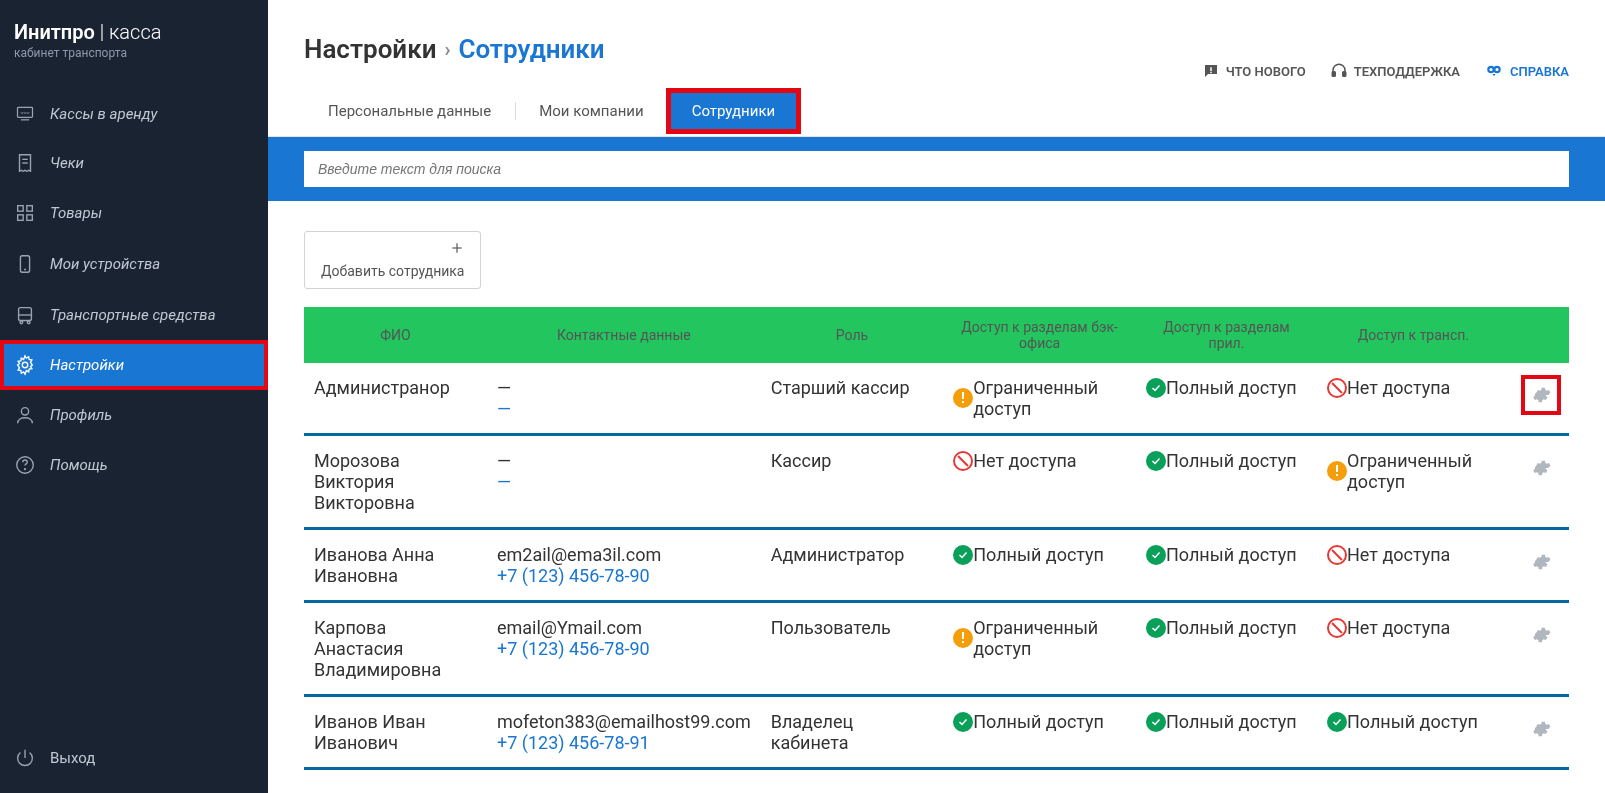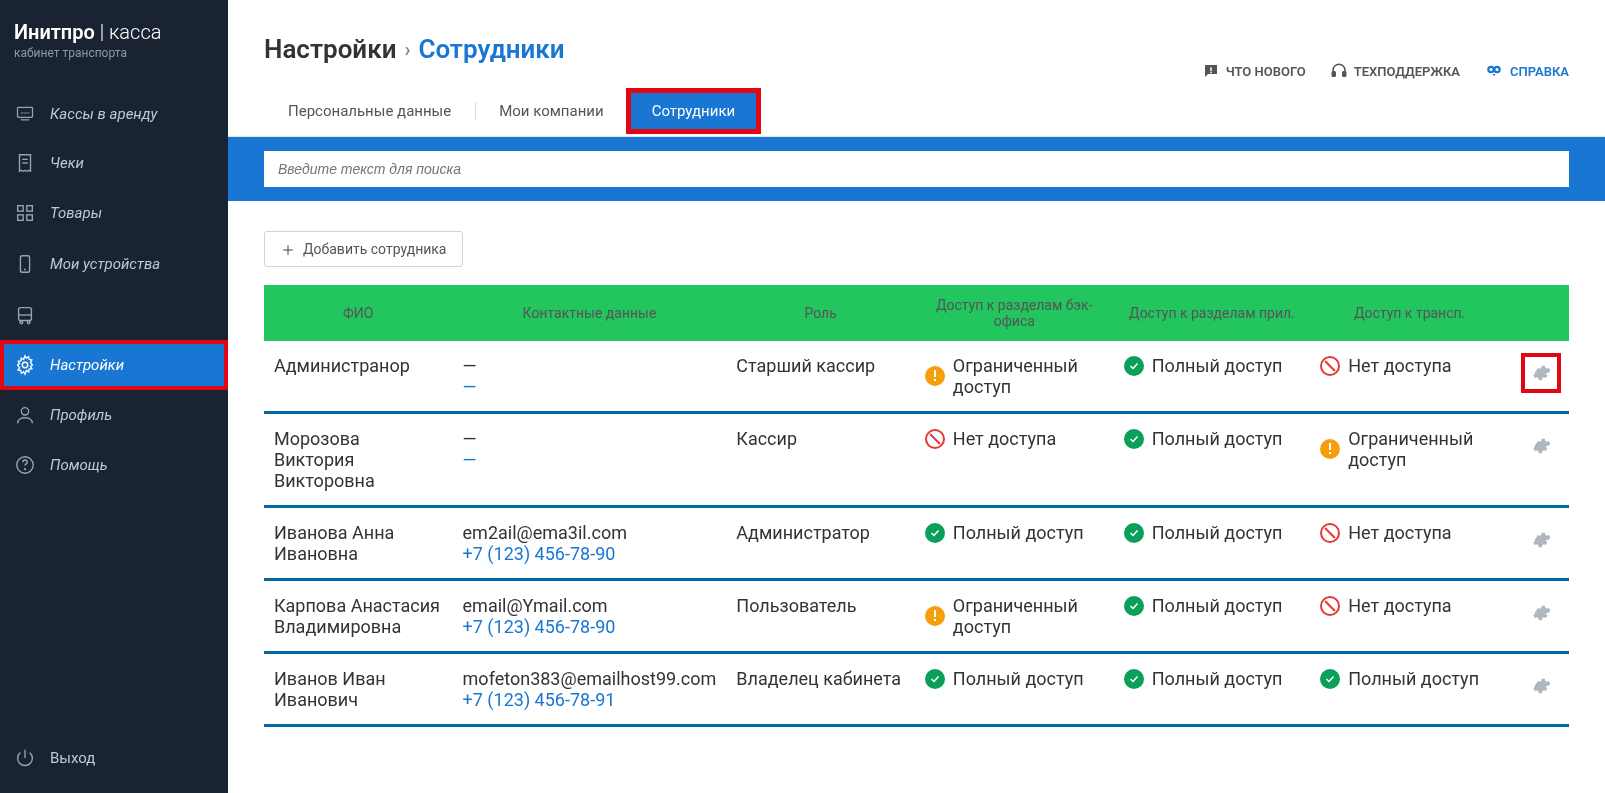--- a/index.html
+++ b/index.html
@@ -8,21 +8,21 @@
     font-size: 14px;
     color: #333;
     background: #fff;
     width: 1605px;
     height: 793px;
     overflow: hidden;
     display: flex;
   }
   
   .sidebar {
-    width: 228px;
+    width: 268px;
     background: #192332;
     color: #a0aab8;
     display: flex;
     flex-direction: column;
     flex-shrink: 0;
   }
   .sidebar-header {
     padding: 20px 14px 10px 14px;
   }
   .brand {
@@ -157,20 +157,21 @@
     display: inline-flex;
     align-items: flex-end;
     gap: 8px;
     border: 1px solid #d0d4d9;
     padding: 9px 16px;
     border-radius: 3px;
     color: #555;
     font-size: 14px;
     cursor: pointer;
     background: #fff;
+    flex-direction: column;
   }
   table.employees {
     width: 100%;
     border-collapse: collapse;
     margin-top: 18px;
   }
   table.employees thead th {
     text-align: center;
     font-weight: 400;
     font-size: 14px;
@@ -180,21 +181,21 @@
   }
   table.employees tbody td {
     padding: 14px 10px;
     border-bottom: 3px solid #0369a1;
     font-size: 18px;
     vertical-align: top;
     color: #333;
   }
   .contact-email { color: #333; }
   .contact-phone { color: #1976d2; }
-  .access-cell { display: flex; align-items: center; gap: 8px; }
+  .access-cell { display: flex; align-items: center; gap: 0; }
   .access-icon {
     width: 20px; height: 20px; border-radius: 50%;
     display: flex; align-items: center; justify-content: center;
     flex-shrink: 0;
   }
   .access-full { background: #0aa05a; }
   .access-limited { background: #f59e0b; }
   .access-none { border: 2px solid #e53935; background: transparent; position: relative; }
   .access-none::after {
     content: "";
@@ -271,20 +272,21 @@
     </div>
     <div class="nav-item">
       <span class="icon-slot">
         <svg width="22" height="22" viewBox="0 0 24 24" stroke-width="1.5">
             <rect x="5" y="4" width="14" height="14" rx="2"></rect>
             <line x1="5" y1="12" x2="19" y2="12"></line>
             <circle cx="8" cy="20" r="1.5"></circle>
             <circle cx="16" cy="20" r="1.5"></circle>
           </svg>
       </span>
+      <span>Транспортные средства</span>
     </div>
     <div class="nav-item active">
       <span class="icon-slot">
         <svg width="22" height="22" viewBox="0 0 24 24" stroke-width="1.5">
             <circle cx="12" cy="12" r="3"></circle>
             <path d="M12 2l1.5 2.5L16 3l.5 3 3 .5-1.5 2.5L20 12l-2 1.5 1.5 2.5-3 .5-.5 3-2.5-1.5L12 22l-1.5-2.5L8 21l-.5-3-3-.5L6 15 4 12l2-1.5L4.5 8l3-.5.5-3 2.5 1.5z"></path>
           </svg>
       </span>
       <span>Настройки</span>
     </div>

